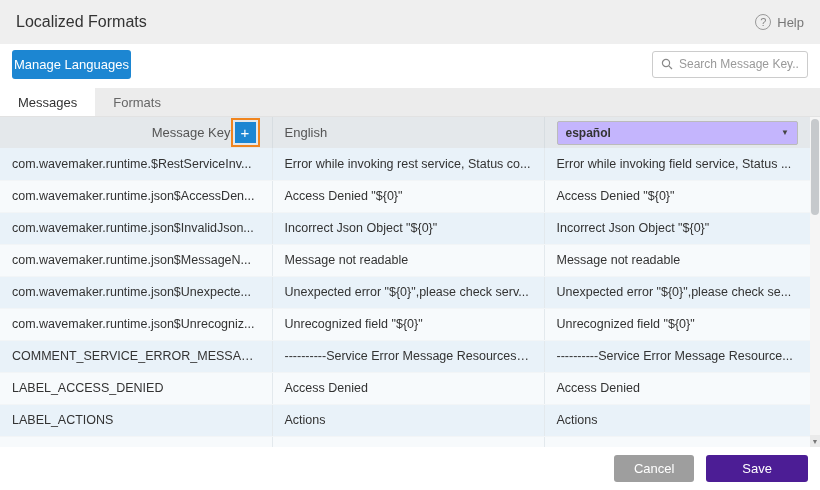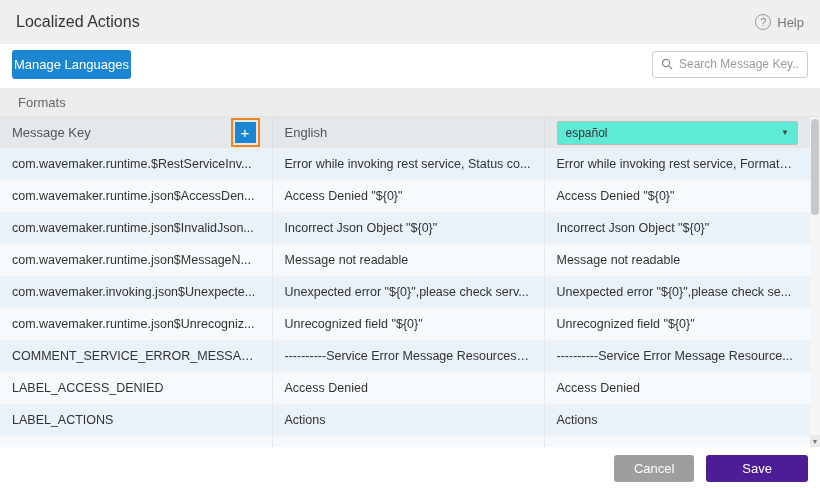--- a/index.html
+++ b/index.html
@@ -58,32 +58,32 @@
     padding:0 12px; height:30px; overflow:hidden; white-space:nowrap; text-overflow:ellipsis;
   }
   thead th { background:#e4e8eb; color:#555; font-size:13px; height:31px; border-right:1px solid #d7dde1; }
   thead th:last-child { border-right:none; }
   col.c1 { width:272px; } col.c2 { width:272px; } col.c3 { width:266px; }
   tbody td { height:32px; border-right:1px solid #e3e9ed; border-bottom:1px solid #f2f5f7; }
   tbody td:last-child { border-right:none; }
   tbody tr:nth-child(odd) td  { background:#e9f2f9; }
   tbody tr:nth-child(even) td { background:#f7fafc; }
 
-  .key-head { display:flex; align-items:center; justify-content:space-between; }
+  .key-head { display:flex; align-items:center; justify-content:flex-end; }
   .add-box {
     border:2px solid #f0851f; padding:2px; display:inline-flex; background:transparent;
   }
   .add-btn {
     width:21px; height:21px; background:#1c86d2; color:#fff; border:none; font-size:15px;
     line-height:1; display:flex; align-items:center; justify-content:center; cursor:pointer;
   }
   .lang-select {
-    width:100%; height:24px; background:#5eead4; border:1px solid #bbb; border-radius:2px;
+    width:100%; height:24px; background:#c4b5fd; border:1px solid #bbb; border-radius:2px;
     display:flex; align-items:center; justify-content:space-between; padding:0 8px;
-    font-size:12px; color:#333; cursor:pointer; font-weight:normal;
+    font-size:12px; color:#333; cursor:pointer; font-weight:bold;
   }
   .lang-caret { font-size:8px; color:#444; }
 
   
   .scrollbar {
     position:absolute; right:0; top:0; bottom:0; width:10px; background:#f5f5f5;
   }
   .scroll-thumb {
     position:absolute; top:2px; left:1px; width:8px; height:96px; background:#c6c9cc; border-radius:4px;
   }
@@ -99,39 +99,40 @@
   }
   .btn-cancel { background:#9e9e9e; color:#fff; padding:6px 20px; font-size:13px; }
   .btn-save { background:#4c1d95; color:#fff; padding:6px 36px; font-size:13px; }
 </style>
 </head>
 <body>
 
 <div class="app">
 
   <div class="hdr">
-    <div class="hdr-title">Localized Actions</div>
+    <div class="hdr-title">Localized Formats</div>
     <div class="help">
       <span class="help-q">?</span>
       <span>Help</span>
     </div>
   </div>
 
   <div class="toolbar">
     <button class="btn btn-primary">Manage Languages</button>
     <div class="search-wrap">
       <svg width="12" height="12" viewBox="0 0 12 12">
         <circle cx="5" cy="5" r="3.6" fill="none" stroke="#888" stroke-width="1.2"></circle>
         <line x1="7.8" y1="7.8" x2="11" y2="11" stroke="#888" stroke-width="1.2"></line>
       </svg>
       <input type="text" placeholder="Search Message Key..." style="">
     </div>
   </div>
 
   <div class="tabs">
+    <div class="tab active">Messages</div>
     <div class="tab">Formats</div>
   </div>
 
   <div class="table-wrap">
     <table>
       <colgroup>
           <col class="c1">
           <col class="c2">
           <col class="c3">
         </colgroup>
@@ -151,21 +152,21 @@
               <span>español</span>
               <span class="lang-caret">▼</span>
             </div>
           </th>
         </tr>
       </thead>
       <tbody id="rows">
   <tr>
     <td>com.wavemaker.runtime.$RestServiceInv...</td>
     <td>Error while invoking rest service, Status co...</td>
-    <td>Error while invoking rest service, Formats ...</td>
+    <td>Error while invoking field service, Status ...</td>
   </tr>
 
   <tr>
     <td>com.wavemaker.runtime.json$AccessDen...</td>
     <td>Access Denied "${0}"</td>
     <td>Access Denied "${0}"</td>
   </tr>
 
   <tr>
     <td>com.wavemaker.runtime.json$InvalidJson...</td>
@@ -173,21 +174,21 @@
     <td>Incorrect Json Object "${0}"</td>
   </tr>
 
   <tr>
     <td>com.wavemaker.runtime.json$MessageN...</td>
     <td>Message not readable</td>
     <td>Message not readable</td>
   </tr>
 
   <tr>
-    <td>com.wavemaker.invoking.json$Unexpecte...</td>
+    <td>com.wavemaker.runtime.json$Unexpecte...</td>
     <td>Unexpected error "${0}",please check serv...</td>
     <td>Unexpected error "${0}",please check se...</td>
   </tr>
 
   <tr>
     <td>com.wavemaker.runtime.json$Unrecogniz...</td>
     <td>Unrecognized field "${0}"</td>
     <td>Unrecognized field "${0}"</td>
   </tr>
 

